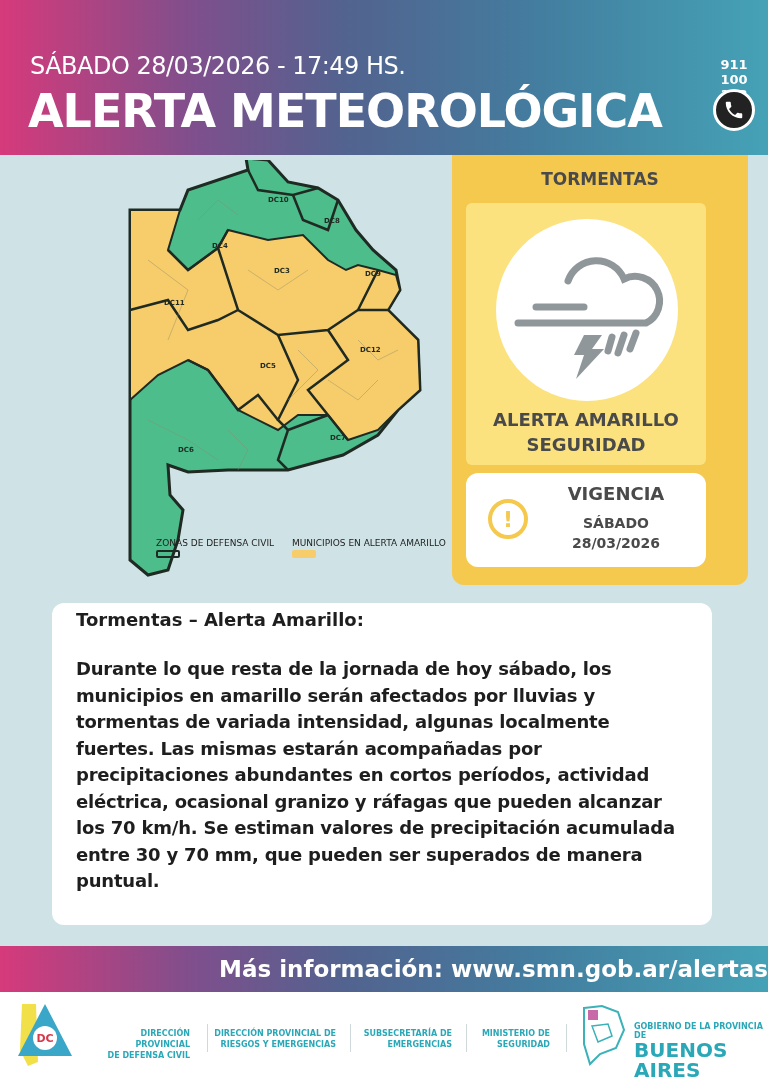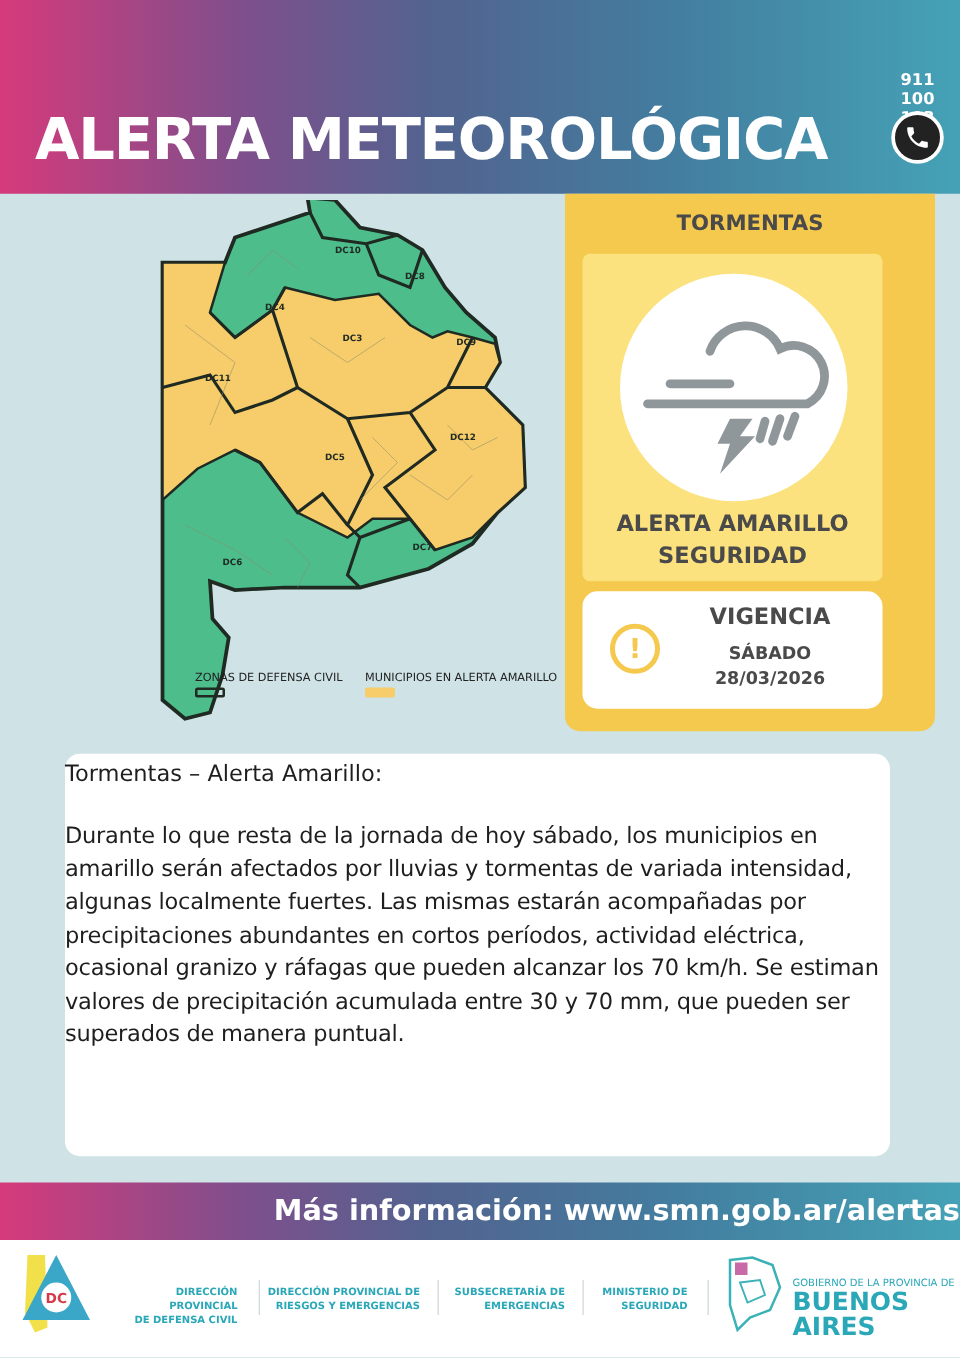--- a/index.html
+++ b/index.html
@@ -18,37 +18,38 @@
   .side { position: absolute; left: 452px; top: 155px; width: 296px; height: 430px; background: #f5c94e; border-radius: 0 0 12px 12px; }
   .side-title { position: absolute; top: 14px; width: 100%; text-align: center; font-weight: bold; font-size: 17px; color: #4a4a4a; }
   .inner { position: absolute; left: 14px; top: 48px; width: 240px; height: 262px; background: #fbe27e; border-radius: 6px; }
   .circle { position: absolute; left: 30px; top: 16px; width: 182px; height: 182px; border-radius: 50%; background: #fff; }
   .alert-lbl { position: absolute; top: 204px; width: 100%; text-align: center; font-weight: bold; font-size: 18px; color: #4a4a4a; line-height: 25px; }
   .vig { position: absolute; left: 14px; top: 318px; width: 240px; height: 94px; background: #fff; border-radius: 12px; }
   .vig-icon { position: absolute; left: 22px; top: 26px; width: 40px; height: 40px; border-radius: 50%; border: 4px solid #f5c94e;
     color: #f5c94e; font-weight: bold; font-size: 22px; display: flex; align-items: center; justify-content: center; }
   .vig-title { position: absolute; left: 80px; top: 10px; font-weight: bold; font-size: 18px; color: #4a4a4a; width: 140px; text-align: center; }
   .vig-date { position: absolute; left: 80px; top: 40px; font-weight: bold; font-size: 14px; color: #4a4a4a; width: 140px; text-align: center; line-height: 20px; }
-  .textbox { position: absolute; left: 52px; top: 603px; width: 660px; height: 322px; background: #fff; border-radius: 12px; padding: 4px 0; color: #1e1e1e; }
+  .textbox { position: absolute; left: 52px; top: 603px; width: 660px; height: 322px; background: #fff; border-radius: 12px; padding: 4px 24px; color: #1e1e1e; font-weight: bold; }
   .tb-title { font-size: 18px; margin-top: 2px; }
   .tb-body { font-size: 18px; line-height: 26.5px; margin-top: 26px; letter-spacing: -0.2px; }
   .band { position: absolute; left: 0; top: 946px; width: 768px; height: 46px;
     background: linear-gradient(90deg, #d63a7b 0%, #7f4f8c 25%, #52638f 45%, #437d9f 70%, #45a2b6 100%);
     color: #fff; font-size: 23px; font-weight: bold; text-align: right; line-height: 46px; }
   .footer { position: absolute; left: 0; top: 992px; width: 768px; height: 94px; background: #fff; }
   .f-item { position: absolute; top: 36px; font-size: 8px; font-weight: bold; color: #2aa8b8; line-height: 11px; text-align: right; }
   .f-sep { position: absolute; top: 32px; width: 1px; height: 28px; background: #cfd8da; }
   .ba { position: absolute; left: 634px; top: 30px; color: #2aa8b8; }
-  .ba .small { font-size: 8px; font-weight: normal; }
+  .ba .small { font-size: 8px; font-weight: bold; }
   .ba .big { font-size: 20px; font-weight: bold; line-height: 20px; }
 </style>
 </head>
 <body>
 
 <div class="header">
+  <div class="date">SÁBADO 28/03/2026 - 17:49 HS.</div>
   <div class="title">ALERTA METEOROLÓGICA</div>
   <div class="phones">
     <div>911</div>
     <div>100</div>
     <div>103</div>
     <div>107</div>
   </div>
   <div class="phone-icon">
     <svg width="22" height="22" viewBox="0 0 24 24">
         <path fill="#fff" d="M6.6 10.8c1.4 2.8 3.8 5.1 6.6 6.6l2.2-2.2c.3-.3.7-.4 1-.2 1.1.4 2.3.6 3.6.6.6 0 1 .4 1 1V20c0 .6-.4 1-1 1C10.6 21 3 13.4 3 4c0-.6.4-1 1-1h3.5c.6 0 1 .4 1 1 0 1.3.2 2.5.6 3.6.1.3 0 .7-.2 1z"></path>

